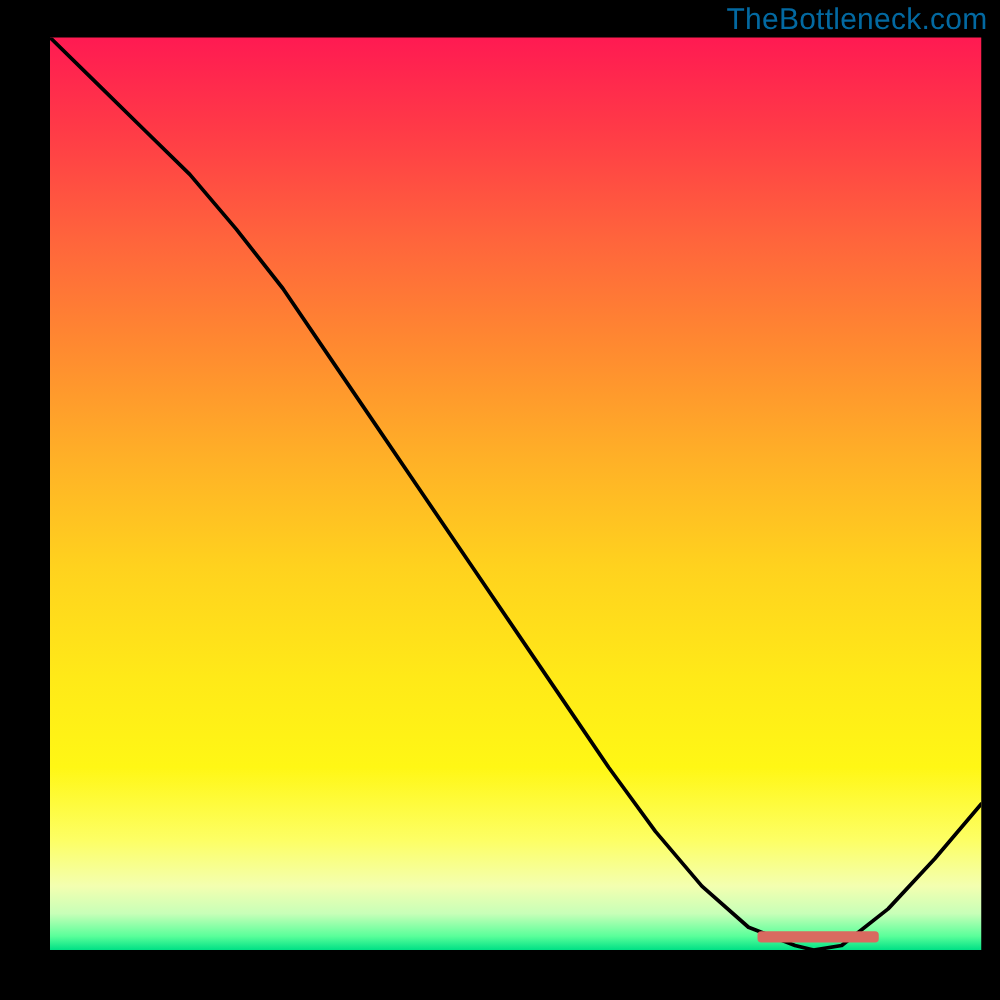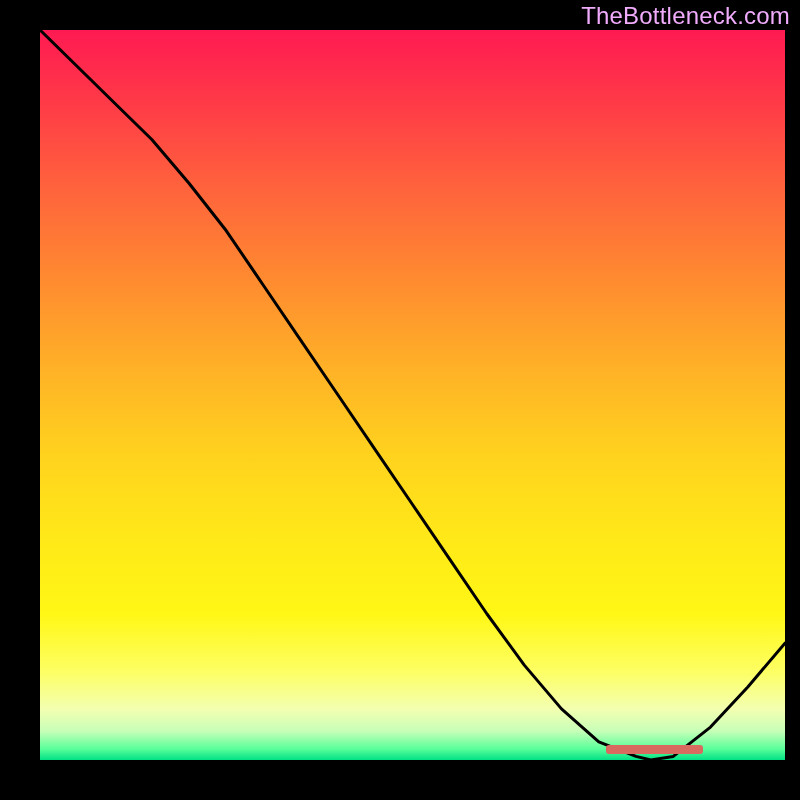--- a/index.html
+++ b/index.html
@@ -13,21 +13,21 @@
   }
   .wrap {
     position: relative;
     width: 800px;
     height: 800px;
   }
   .watermark {
     position: absolute;
     top: 2px;
     right: 10px;
-    color: #f0abfc;
+    color: #0369a1;
     font-size: 24px;
     font-weight: 400;
     letter-spacing: 0.2px;
   }
   .plot-area {
     position: absolute;
     left: 40px;
     top: 30px;
     width: 745px;
     height: 730px;

